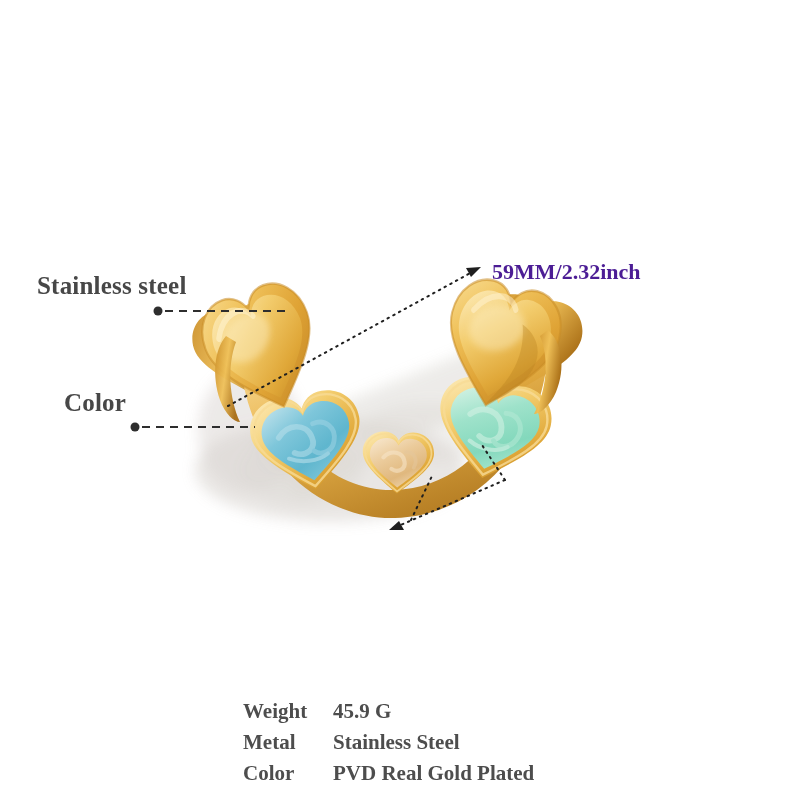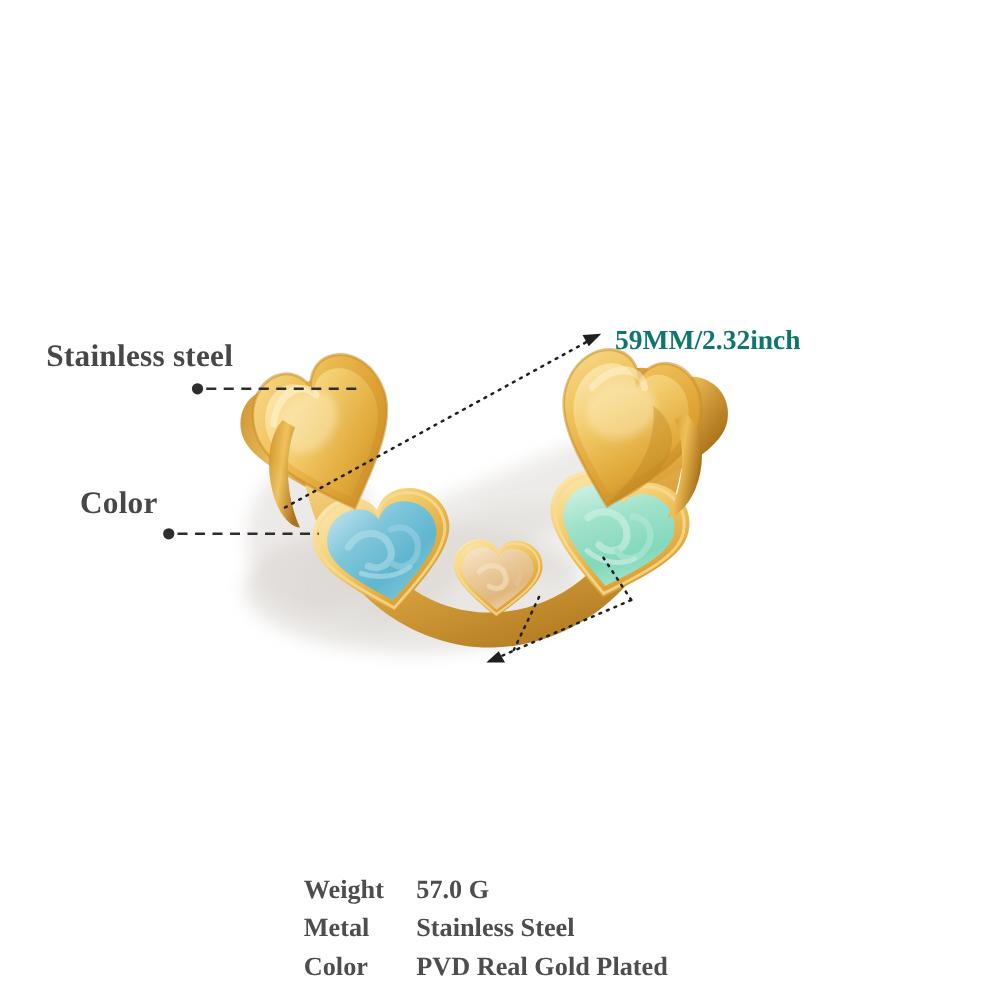--- a/index.html
+++ b/index.html
@@ -22,21 +22,21 @@
     letter-spacing:.2px;
   }
   #lbl-stainless{left:37px;top:272px;font-size:25px;}
   #lbl-enamel{left:64px;top:389px;font-size:25px;}
 
   
   .dim{
     position:absolute;
     font-family:"Liberation Serif", serif;
     font-weight:bold;
-    color:#0f766e;
+    color:#4c1d95;
     white-space:nowrap;
     font-size:22px;
   }
   #dim-outer{left:492px;top:259px;}
   #dim-inner{left:240px;top:518px;}
 
   
   #spec{
     position:absolute;left:243px;top:698px;
     font-family:"Liberation Serif", serif;
@@ -245,21 +245,21 @@
   <div class="callout" id="lbl-enamel">Color</div>
 
   <div class="dim" id="dim-outer">59MM/2.32inch</div>
 
 
   <div id="spec">
     <table>
       <tbody>
         <tr>
           <td class="k">Weight</td>
-          <td class="v">57.0 G</td>
+          <td class="v">45.9 G</td>
         </tr>
         <tr>
           <td class="k">Metal</td>
           <td class="v">Stainless Steel</td>
         </tr>
         <tr>
           <td class="k">Color</td>
           <td class="v">PVD Real Gold Plated</td>
         </tr>
       </tbody>

